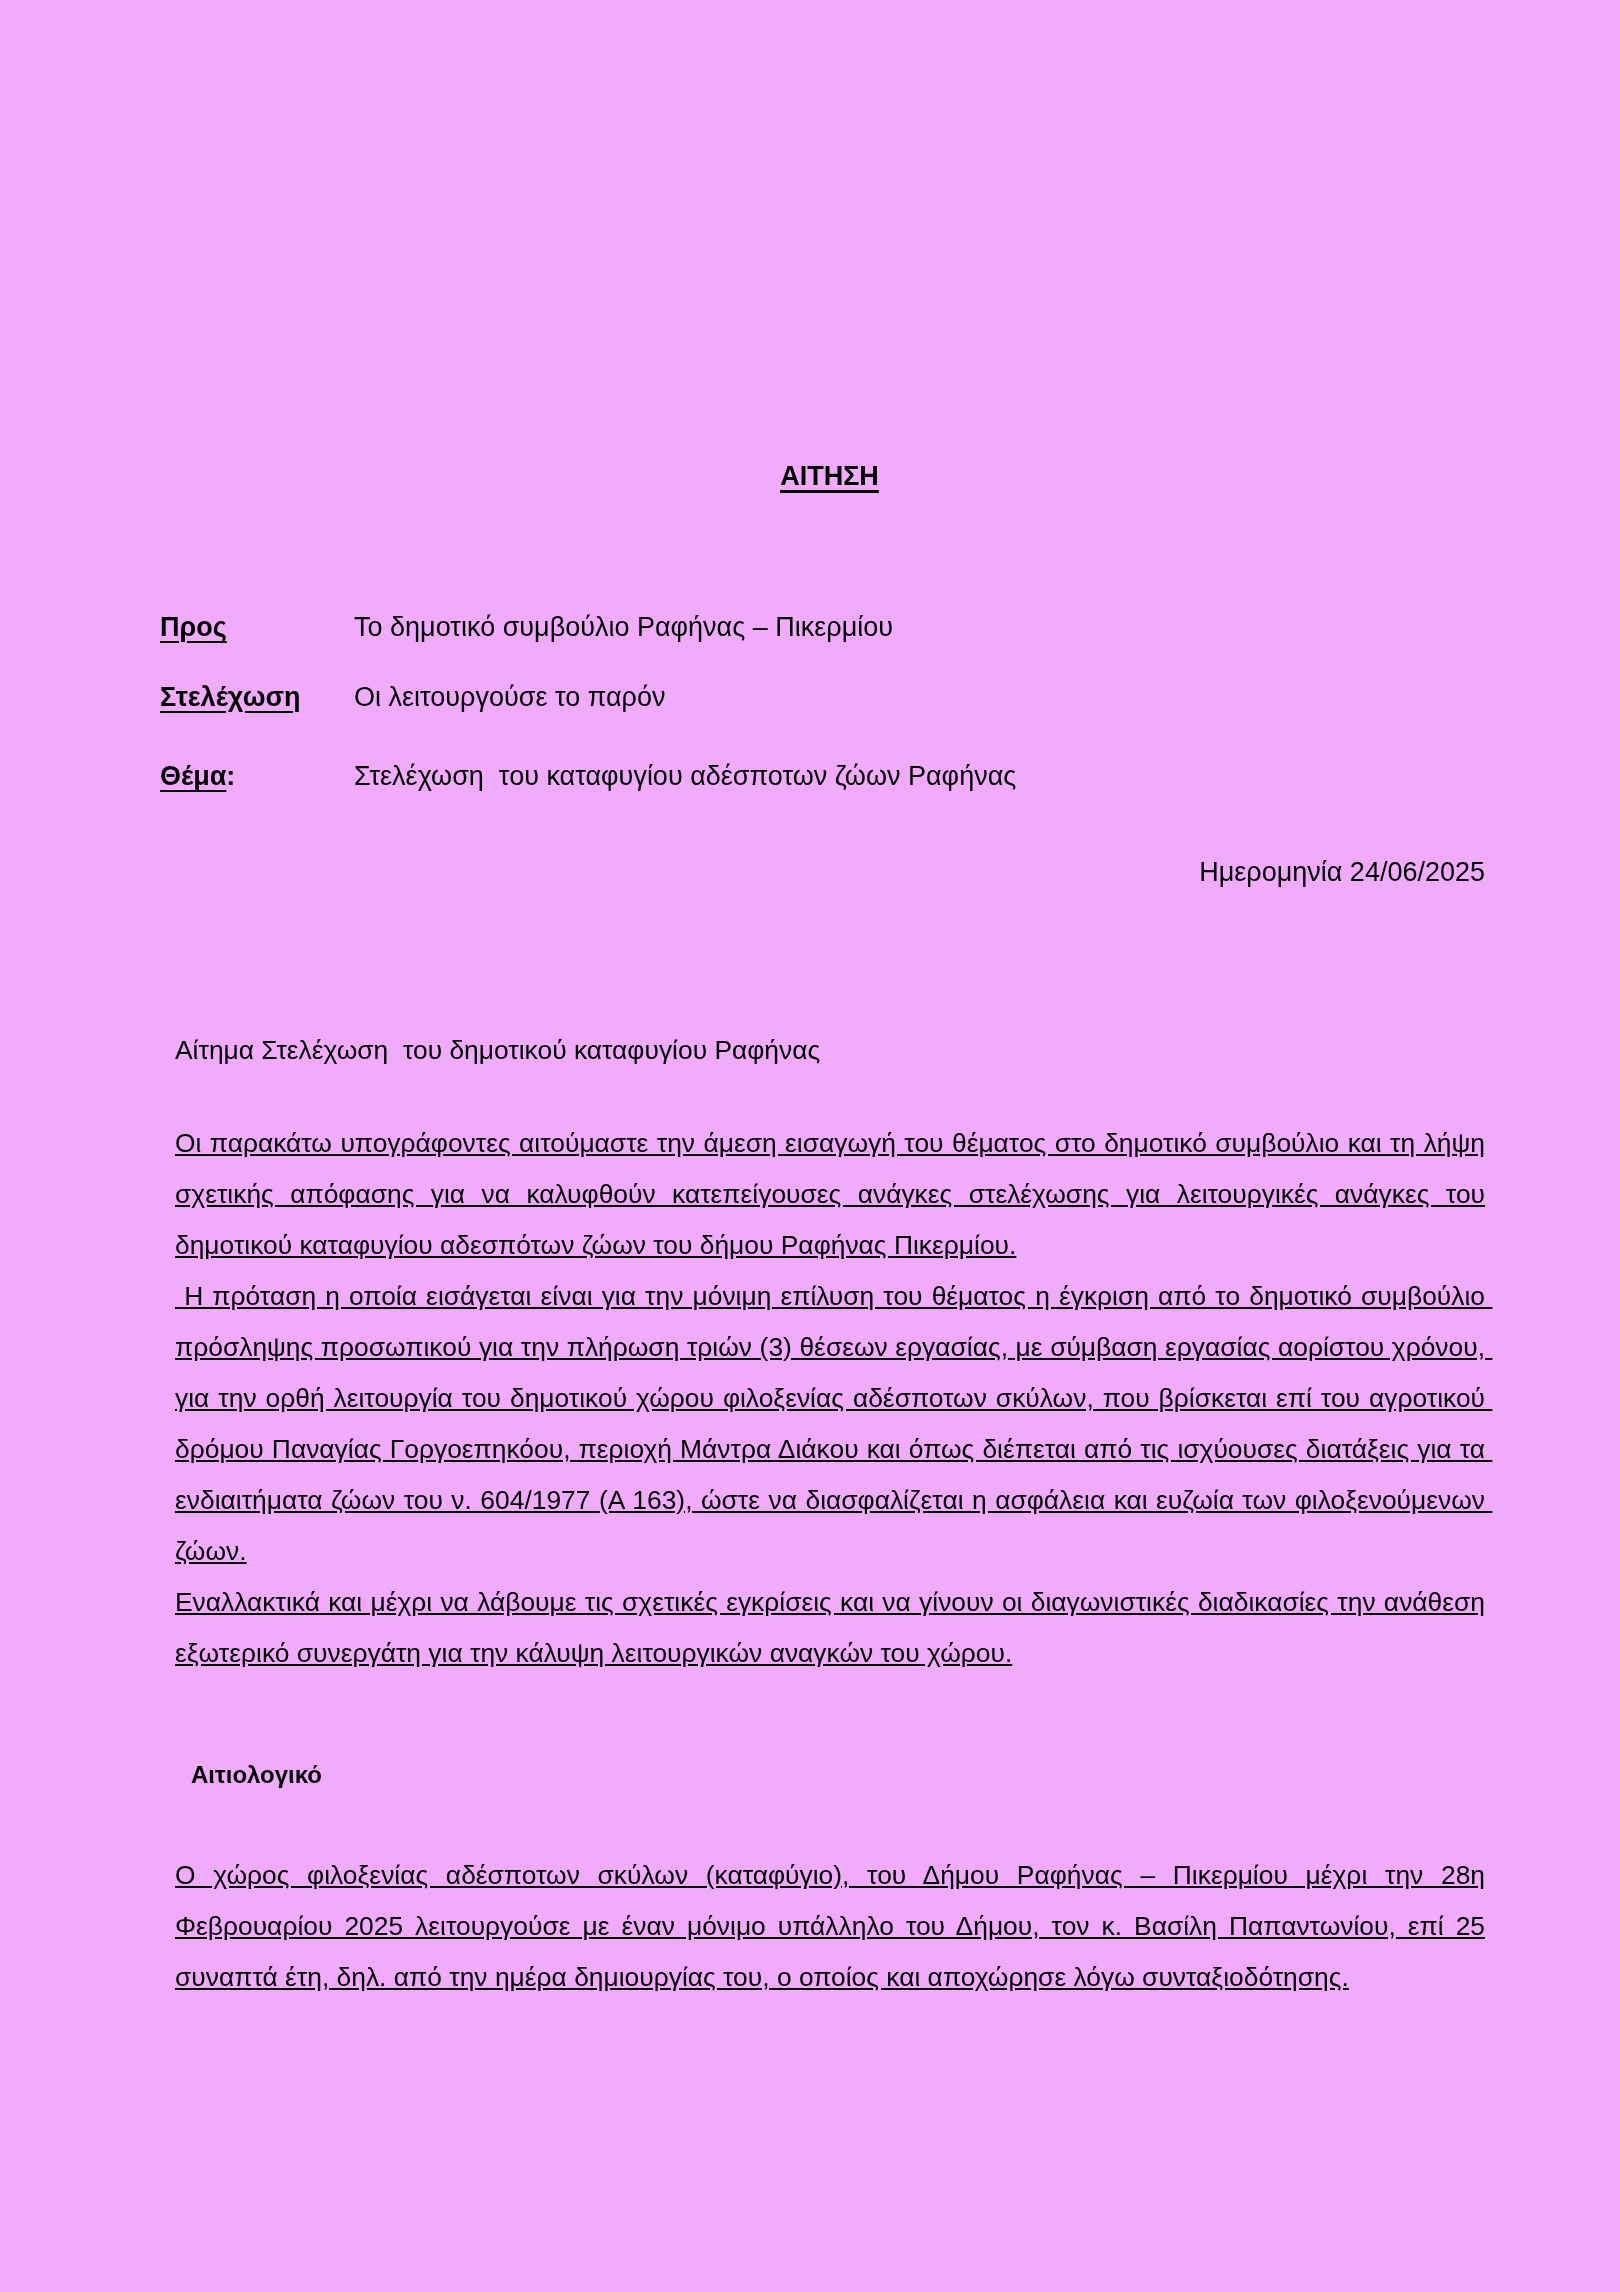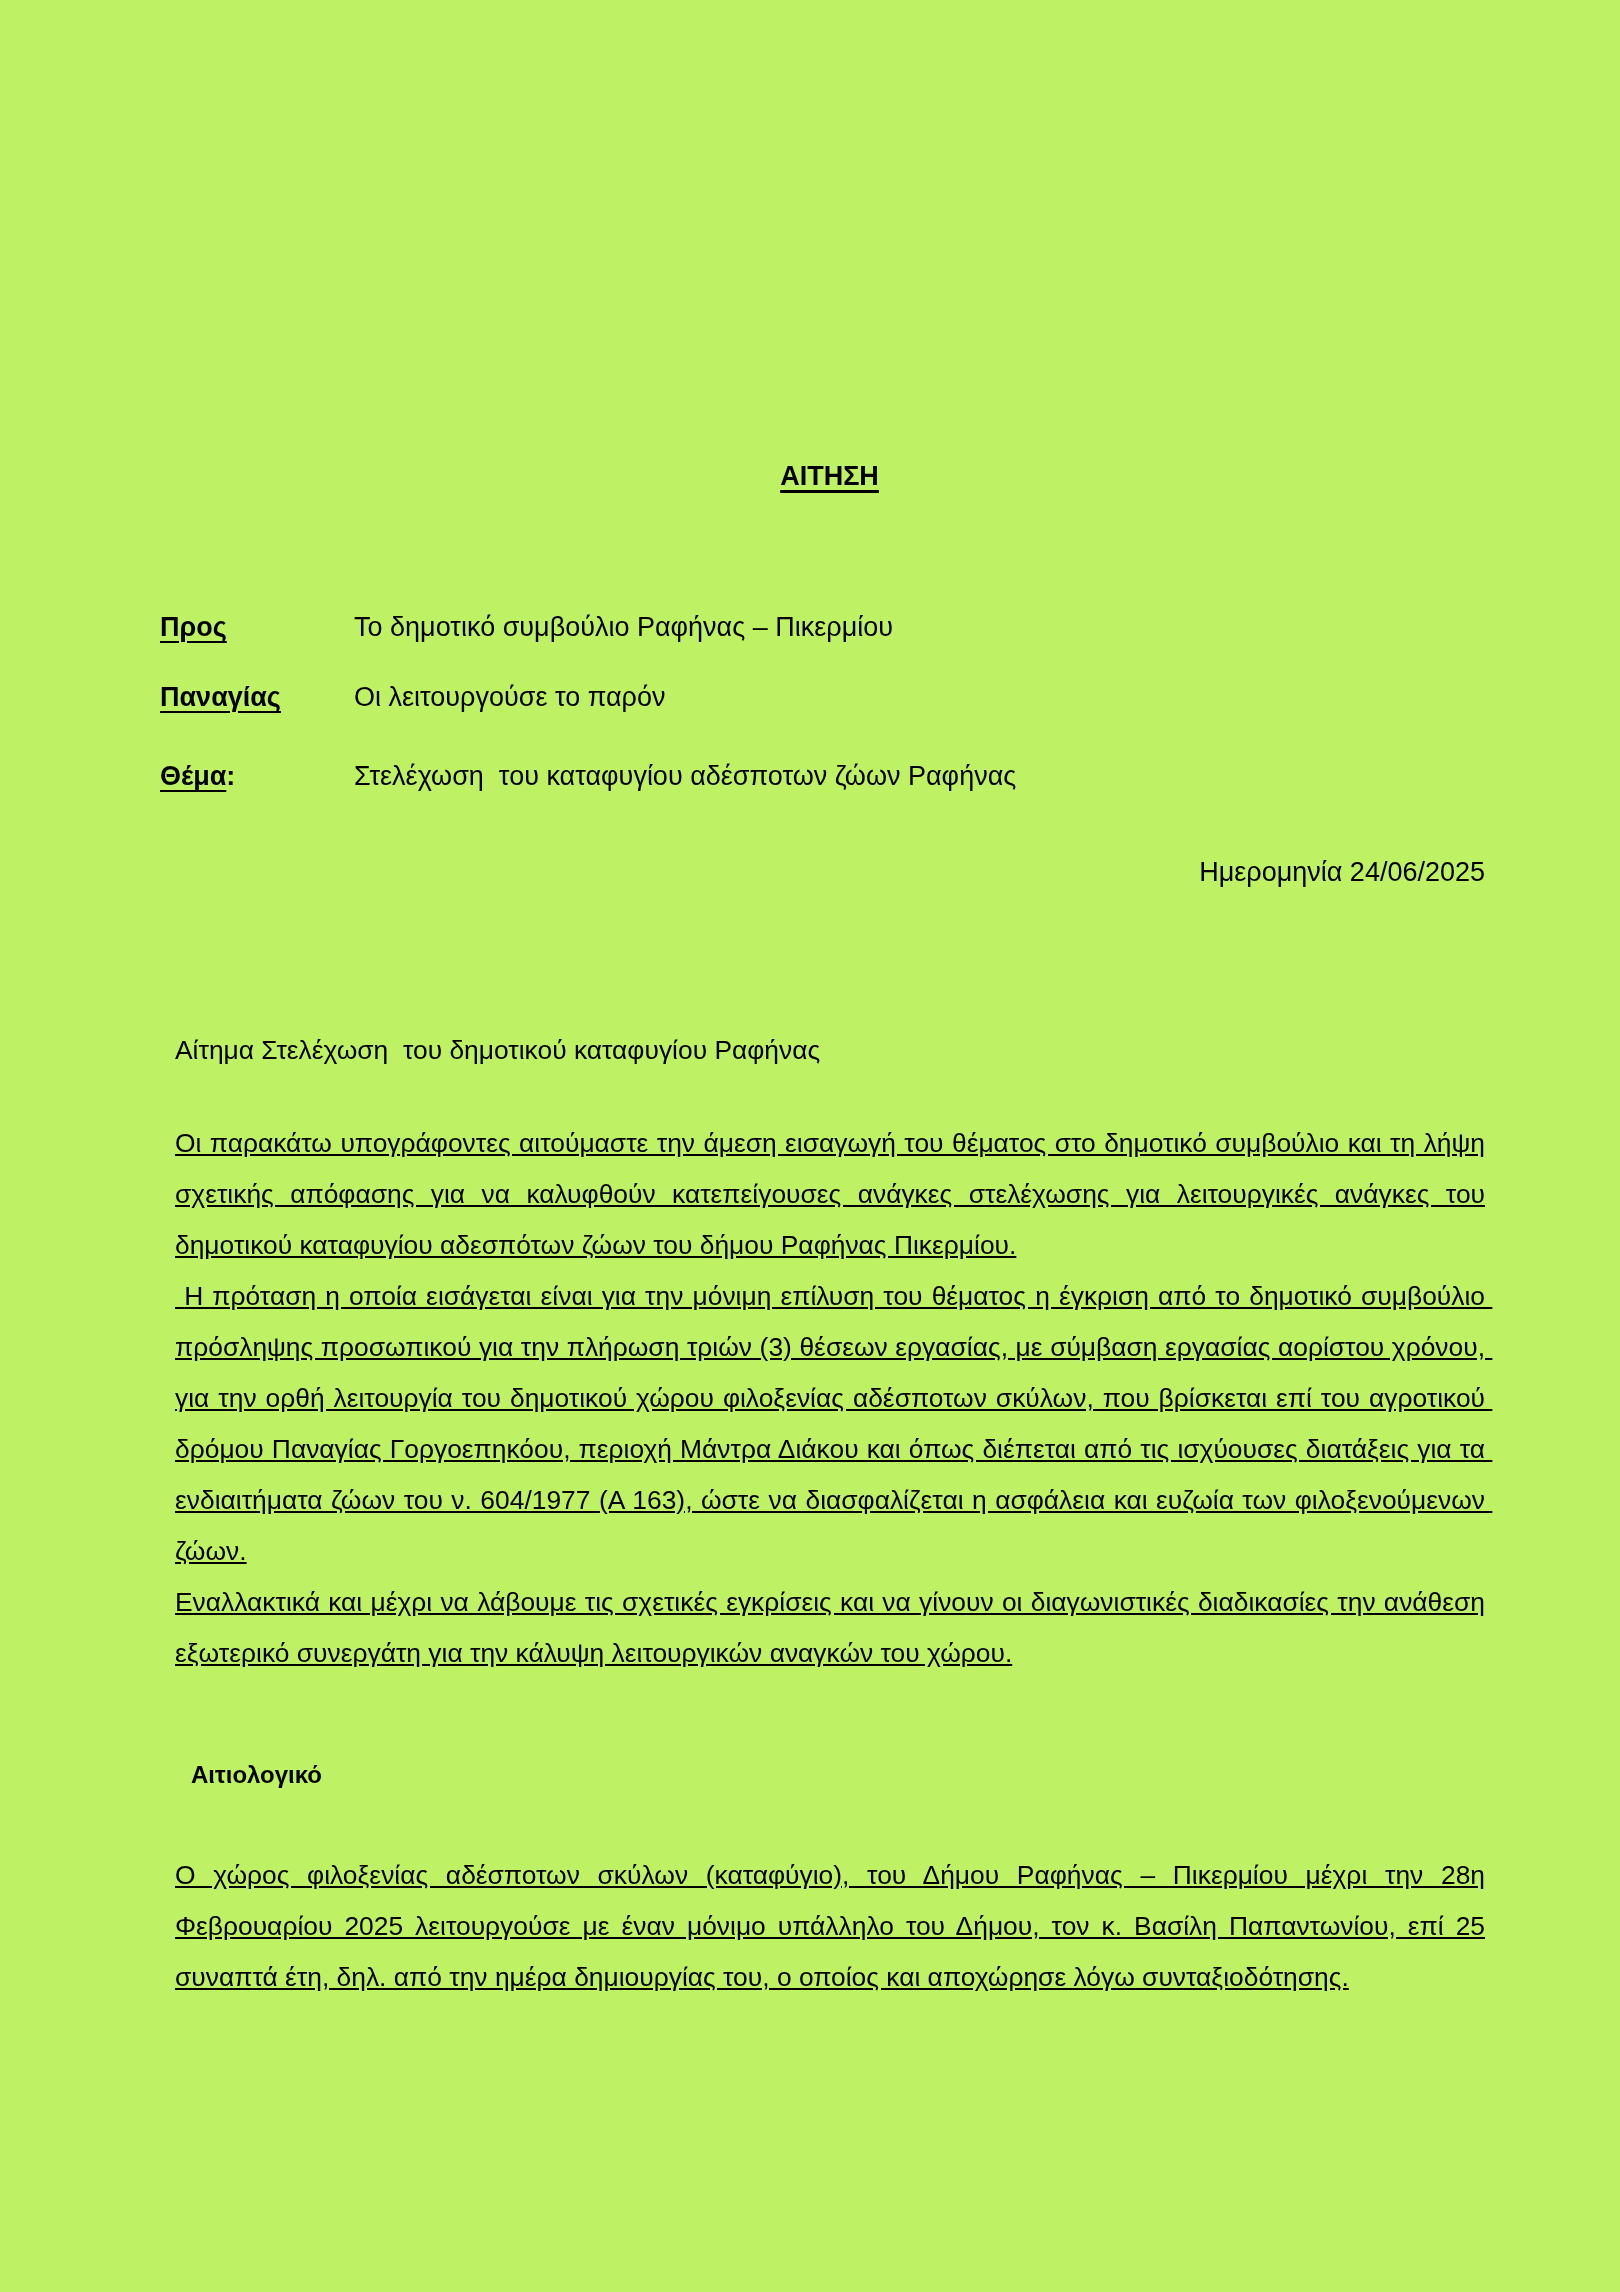--- a/index.html
+++ b/index.html
@@ -13,21 +13,21 @@
       position: relative;
       overflow: hidden;
       font-family: "Liberation Sans", sans-serif;
       color: #000000;
     }
     .page {
       position: absolute;
       left: 0; top: 0;
       width: 1620px;
       height: 2293px;
-      background: #bef264;
+      background: #f0abfc;
     }
     .title {
       position: absolute;
       top: 461px;
       left: 0;
       width: 1659px;
       text-align: center;
       font-size: 27px;
       font-weight: bold;
       text-decoration: underline;
@@ -96,21 +96,21 @@
 
 <div class="page">
 
   <div class="title">ΑΙΤΗΣΗ</div>
 
   <div class="header-row" style="top:579px;">
     <span class="header-label"><u>Προς</u><span></span></span><span class="header-value">Το δημοτικό συμβούλιο Ραφήνας – Πικερμίου</span>
   </div>
 
   <div class="header-row" style="top:649px;">
-    <span class="header-label"><u>Παναγίας</u><span></span></span><span class="header-value">Οι λειτουργούσε το παρόν</span>
+    <span class="header-label"><u>Στελέχωση</u><span></span></span><span class="header-value">Οι λειτουργούσε το παρόν</span>
   </div>
 
   <div class="header-row" style="top:728px;">
     <span class="header-label"><u>Θέμα</u><span>:</span></span><span class="header-value">Στελέχωση  του καταφυγίου αδέσποτων ζώων Ραφήνας</span>
   </div>
 
   <div class="date-line">Ημερομηνία 24/06/2025</div>
 
   <div class="body-block request-line"><b>Αίτημα</b><span> Στελέχωση  του δημοτικού καταφυγίου Ραφήνας</span></div>
 

